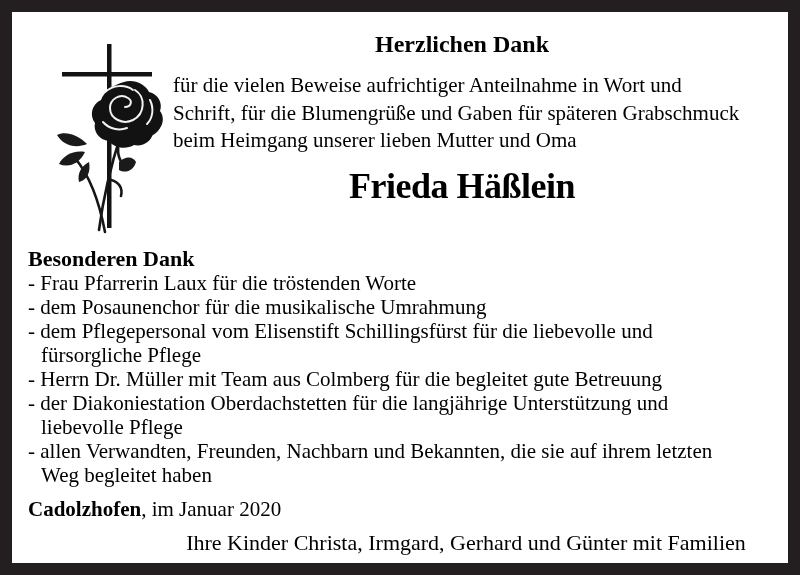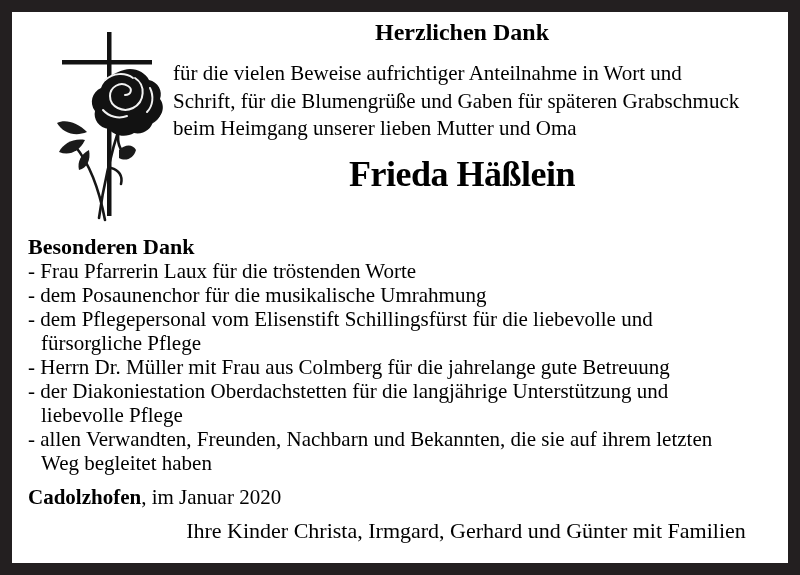--- a/index.html
+++ b/index.html
@@ -9,21 +9,21 @@
     background:#231f20;
     font-family:"Liberation Serif", serif;
     color:#000;
   }
   .paper {
     position:absolute; inset:0;
     box-sizing:border-box;
     border:12px solid #231f20;
     background:#ffffff;
   }
-  .abs { position:absolute; }
+  .abs { position:absolute;margin-top:12px; }
 
   .title {
     left:150px; top:7px; width:600px;
     text-align:center; font-weight:bold;
     font-size:24px; line-height:26px;
     white-space:nowrap;
   }
   .art { left:43px; top:16px; width:115px; height:195px; }
 
   .intro {
@@ -109,21 +109,21 @@
   </div>
 
   <div class="abs name">Frieda Häßlein</div>
 
   <div class="abs thanks">
     <div class="thanks-heading">Besonderen Dank</div>
     <div>- Frau Pfarrerin Laux für die tröstenden Worte</div>
     <div>- dem Posaunenchor für die musikalische Umrahmung</div>
     <div>- dem Pflegepersonal vom Elisenstift Schillingsfürst für die liebevolle und</div>
     <div class="indent">fürsorgliche Pflege</div>
-    <div>- Herrn Dr. Müller mit Frau aus Colmberg für die jahrelange gute Betreuung</div>
+    <div>- Herrn Dr. Müller mit Team aus Colmberg für die begleitet gute Betreuung</div>
     <div>- der Diakoniestation Oberdachstetten für die langjährige Unterstützung und</div>
     <div class="indent">liebevolle Pflege</div>
     <div>- allen Verwandten, Freunden, Nachbarn und Bekannten, die sie auf ihrem letzten</div>
     <div class="indent">Weg begleitet haben</div>
   </div>
 
   <div class="abs place-date">
     <span class="place">Cadolzhofen</span><span>, im Januar 2020</span>
   </div>
 

